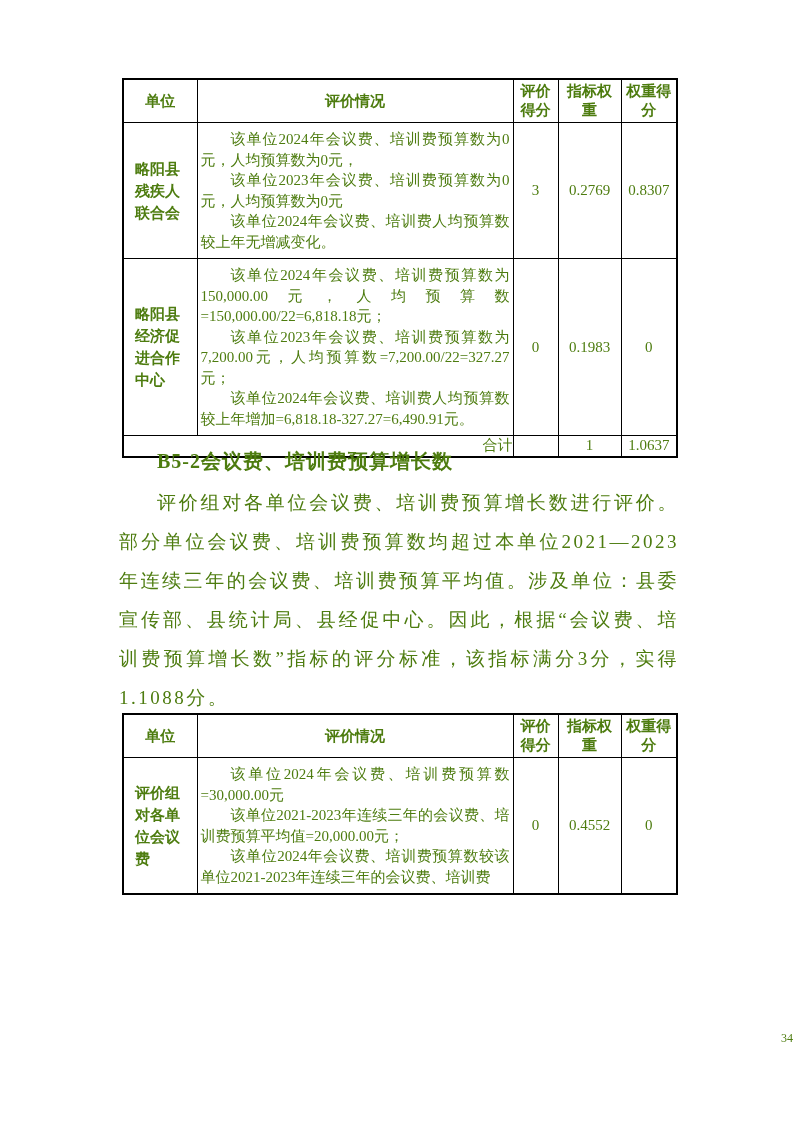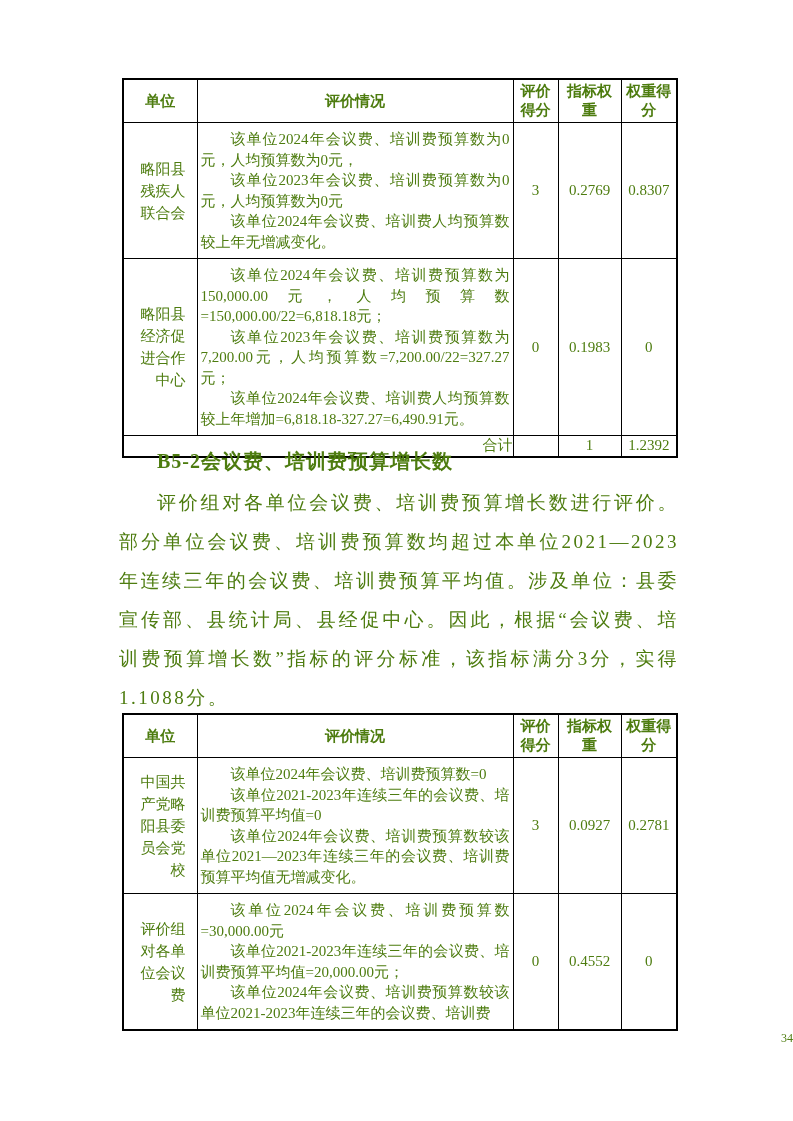--- a/index.html
+++ b/index.html
@@ -29,23 +29,24 @@
     vertical-align: middle;
     font-size: 15px;
   }
   table.eval th {
     font-weight: bold;
     text-align: center;
     line-height: 19px;
     padding: 2px 2px;
   }
   td.unit-cell {
-    text-align: right;
+    text-align: left;
     line-height: 22px;
     padding: 2px 11px;
+    font-weight: bold;
   }
   td.detail-cell { padding: 6px 3px; }
   td.detail-cell p {
     text-indent: 2em;
     text-align: justify;
     line-height: 20.5px;
   }
   td.num-cell { text-align: center; }
   td.total-label-cell { text-align: right; }
   tr.hdr-row { height: 41px; }
@@ -123,21 +124,21 @@
         <p>该单位2024年会议费、培训费人均预算数较上年增加=6,818.18-327.27=6,490.91元。</p>
       </td>
       <td class="num-cell">0</td>
       <td class="num-cell">0.1983</td>
       <td class="num-cell">0</td>
     </tr>
     <tr class="total-row">
       <td class="total-label-cell" colspan="2">合计</td>
       <td class="num-cell"></td>
       <td class="num-cell">1</td>
-      <td class="num-cell">1.2392</td>
+      <td class="num-cell">1.0637</td>
     </tr>
   </tbody>
     </table>
 
   <div class="section-heading">B5-2会议费、培训费预算增长数</div>
 
   <div class="body-paragraph">评价组对各单位会议费、培训费预算增长数进行评价。部分单位会议费、培训费预算数均超过本单位2021—2023年连续三年的会议费、培训费预算平均值。涉及单位：县委宣传部、县统计局、县经促中心。因此，根据“会议费、培训费预算增长数”指标的评分标准，该指标满分3分，实得1.1088分。</div>
 
   <table class="eval" id="table2">
     <colgroup>
@@ -148,31 +149,20 @@
       <col style="width:56px">
     </colgroup>
     <tbody>
         <tr class="hdr-row">
       <th>单位</th>
       <th>评价情况</th>
       <th>评价得分</th>
       <th>指标权重</th>
       <th>权重得分</th>
     </tr>
-    <tr class="t2-row1">
-      <td class="unit-cell">中国共产党略阳县委员会党校</td>
-      <td class="detail-cell">
-        <p>该单位2024年会议费、培训费预算数=0</p>
-        <p>该单位2021-2023年连续三年的会议费、培训费预算平均值=0</p>
-        <p>该单位2024年会议费、培训费预算数较该单位2021—2023年连续三年的会议费、培训费预算平均值无增减变化。</p>
-      </td>
-      <td class="num-cell">3</td>
-      <td class="num-cell">0.0927</td>
-      <td class="num-cell">0.2781</td>
-    </tr>
     <tr class="t2-row2">
       <td class="unit-cell">评价组对各单位会议费</td>
       <td class="detail-cell">
         <p>该单位2024年会议费、培训费预算数=30,000.00元</p>
         <p>该单位2021-2023年连续三年的会议费、培训费预算平均值=20,000.00元；</p>
         <p>该单位2024年会议费、培训费预算数较该单位2021-2023年连续三年的会议费、培训费</p>
       </td>
       <td class="num-cell">0</td>
       <td class="num-cell">0.4552</td>
       <td class="num-cell">0</td>

